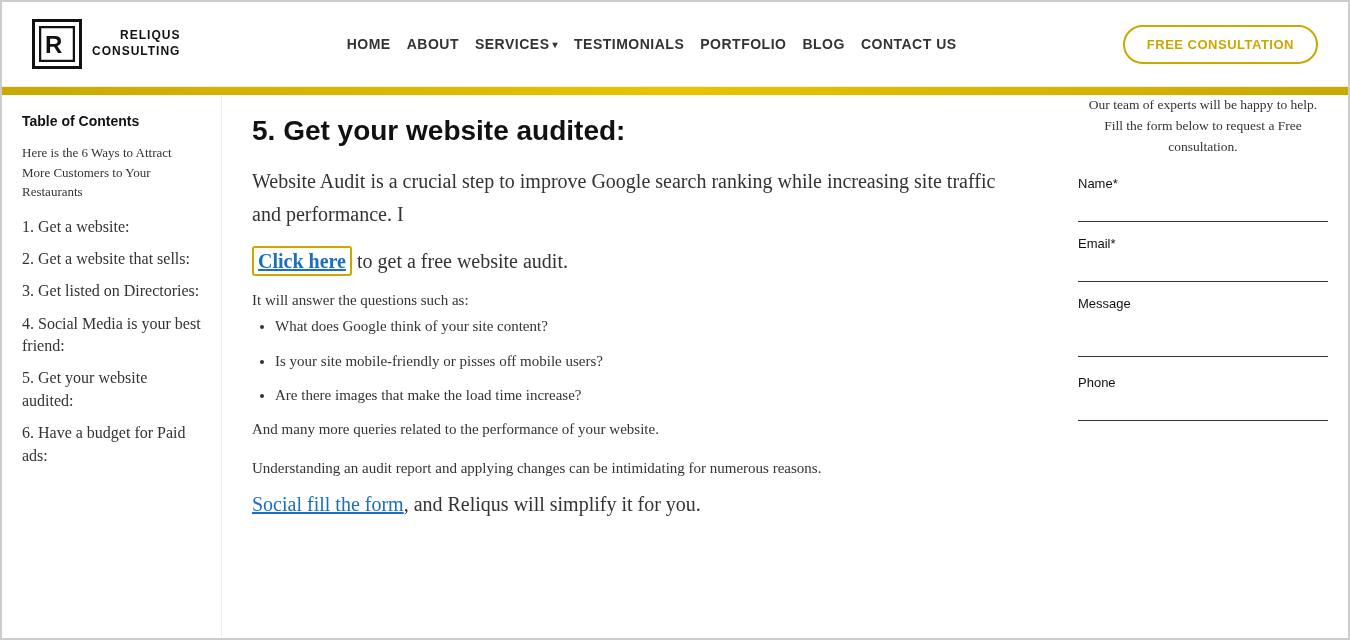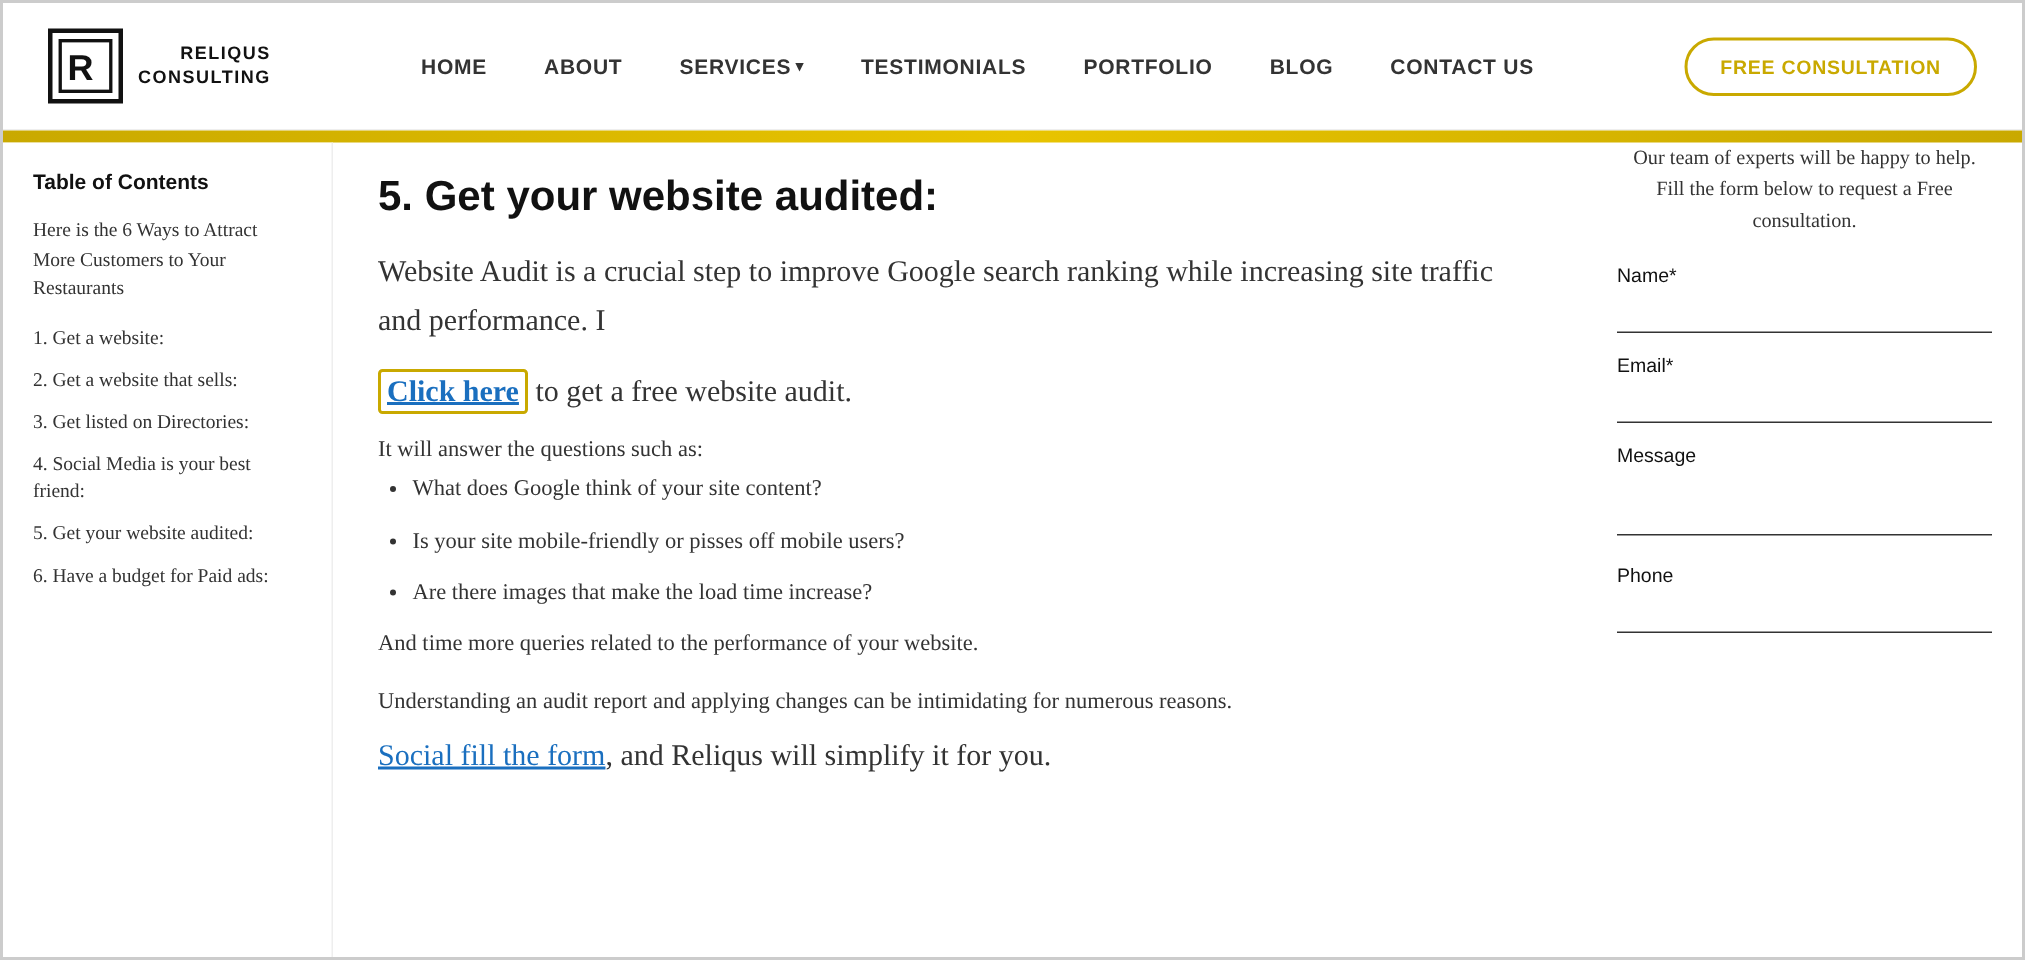--- a/index.html
+++ b/index.html
@@ -50,21 +50,21 @@
       line-height: 1.3;
       letter-spacing: 1px;
       color: #111;
       text-align: right;
     }
     .logo-text span { display: block; }
 
     .nav-links {
       display: flex;
       align-items: flex-start;
-      gap: 38px;
+      gap: 16px;
       list-style: none;
       font-family: Arial, sans-serif;
       font-size: 14px;
       font-weight: 600;
       text-transform: uppercase;
       letter-spacing: 0.5px;
     }
     .nav-links li a {
       text-decoration: none;
       color: #333;
@@ -126,21 +126,21 @@
       font-size: 13px;
       color: #333;
       margin-bottom: 14px;
       line-height: 1.5;
       font-family: Liberation Serif, serif;
     }
     .toc-list {
       list-style: none;
     }
     .toc-list li {
-      font-size: 13px;
+      font-size: 16px;
       color: #333;
       margin-bottom: 10px;
       line-height: 1.4;
     }
 
     
     .content-area {
       flex: 1;
       padding: 20px 35px 20px 30px;
       overflow: hidden;
@@ -319,21 +319,21 @@
     </p>
     <p class="article-para">
       <a href="#" class="click-here-link">Click here</a><span> to get a free website audit.</span>
     </p>
     <p class="article-subtext">It will answer the questions such as:</p>
     <ul class="bullet-list">
       <li>What does Google think of your site content?</li>
       <li>Is your site mobile-friendly or pisses off mobile users?</li>
       <li>Are there images that make the load time increase?</li>
     </ul>
-    <p class="article-more">And time more queries related to the performance of your website.</p>
+    <p class="article-more">And many more queries related to the performance of your website.</p>
     <p class="article-understanding">Understanding an audit report and applying changes can be intimidating for numerous reasons.</p>
     <p class="article-para">
       <a href="#" class="please-link">Social fill the form</a><span class="inline-text">, and Reliqus will simplify it for you.</span>
     </p>
   </main>
 
   <aside class="form-sidebar">
     <p class="form-desc">Our team of experts will be happy to help. Fill the form below to request a Free consultation.</p>
     <div class="form-field">
       <label class="form-label">Name*</label>

